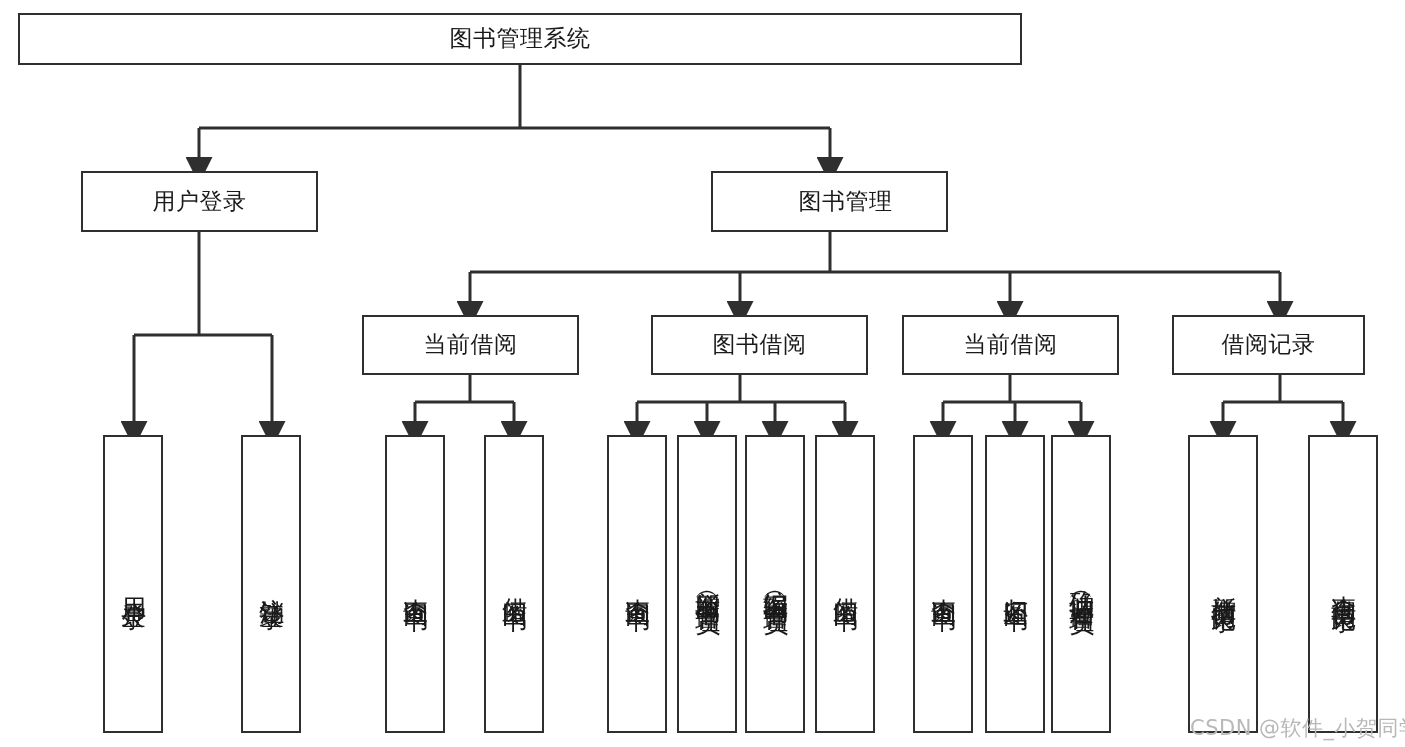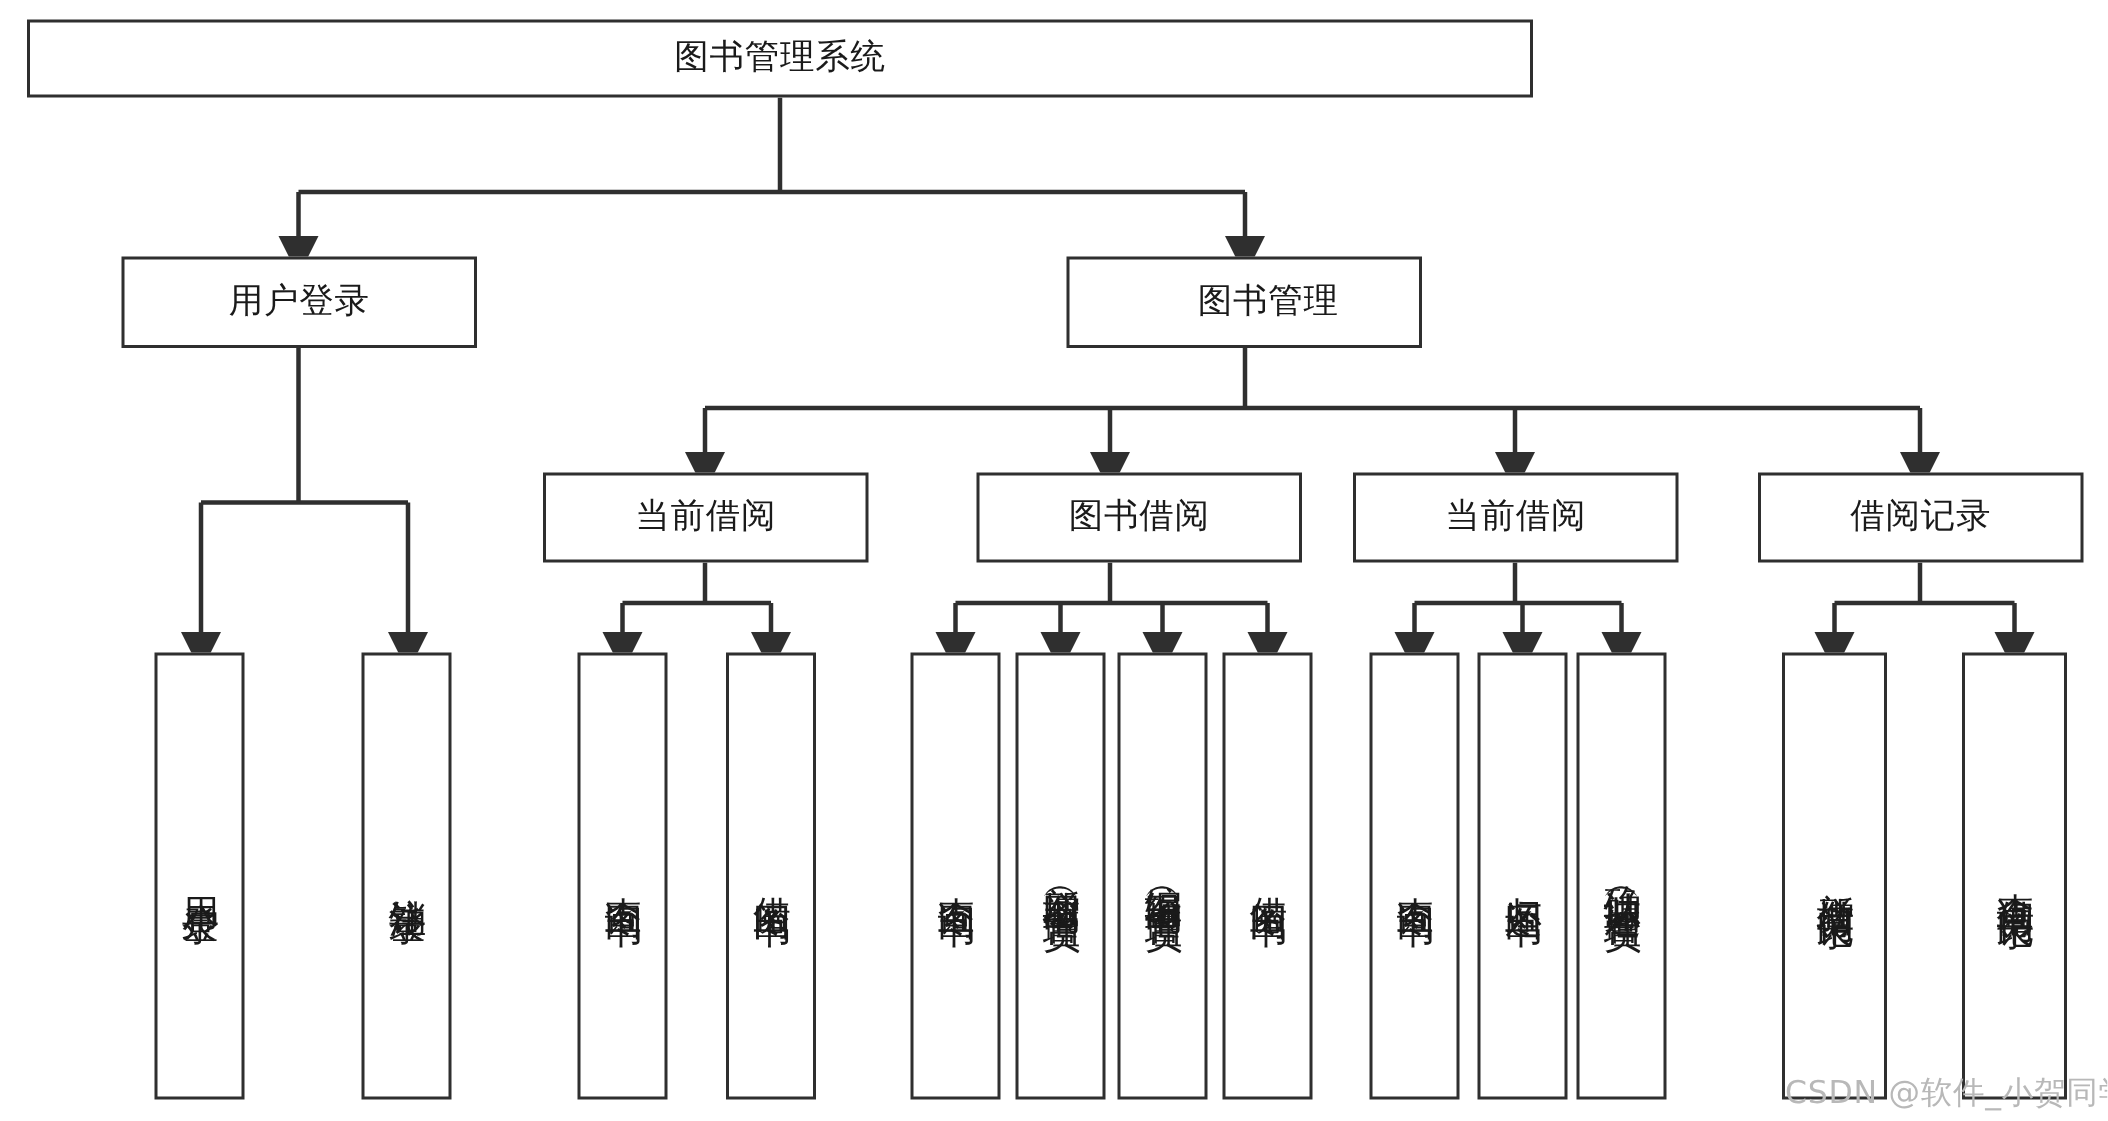--- a/index.html
+++ b/index.html
@@ -138,21 +138,21 @@
 
   <div class="node horiz" style="left:362px; top:315px; width:217px; height:60px;">
     <span class="node-label">当前借阅</span>
   </div>
   <div class="node horiz" style="left:632px; top:315px; width:217px; height:60px;margin-left:19px;">
     <span class="node-label">图书借阅</span>
   </div>
   <div class="node horiz" style="left:902px; top:315px; width:217px; height:60px;">
     <span class="node-label">当前借阅</span>
   </div>
-  <div class="node horiz" style="left:1172px; top:315px; width:217px; height:60px;">
+  <div class="node horiz" style="left:1172px; top:315px; width:193px; height:60px;">
     <span class="node-label">借阅记录</span>
   </div>
 
   <div class="node vert" style="left:103px; top:435px; width:60px; height:298px;">
     <span class="node-label">用户登录</span>
   </div>
   <div class="node vert" style="left:241px; top:435px; width:60px; height:298px;">
     <span class="node-label">注销登录</span>
   </div>
 

